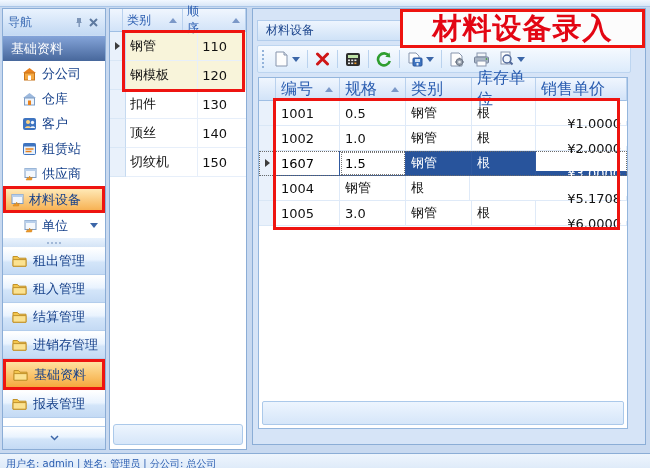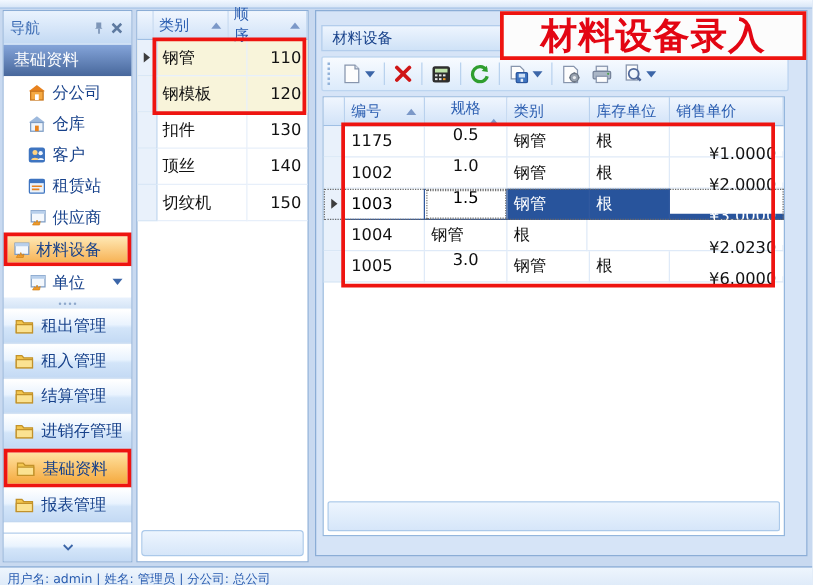--- a/index.html
+++ b/index.html
@@ -47,21 +47,21 @@
   .w-cat { width:72px; }
   .w-ord { flex:1;gap:33px; }
   .sort-asc { width:0; height:0; border-left:4px solid transparent; border-right:4px solid transparent;
     border-bottom:5px solid #7b98c8; margin-left:auto; margin-right:1px; }
   .cat-row { display:flex; height:29px; font-size:13px; color:#111; cursor:pointer; }
   .cat-row .ind { width:16px; background:#e9f1fb; border-right:1px solid #c6daf0;
     border-bottom:1px solid #d9e7f6; display:flex; align-items:center; justify-content:center; }
   .cat-row .cat { width:72px; border-right:1px solid #e7effa; border-bottom:1px solid #e7effa;
     display:flex; align-items:center; padding-left:4px; }
   .cat-row .ord { flex:1; border-bottom:1px solid #e7effa; display:flex; align-items:center;
-    justify-content:flex-end; padding-right:5px; }
+    justify-content:flex-end; padding-right:19px; }
   .cat-row.cream { background:#f8f4da; }
   .row-arrow { width:0; height:0; border-top:4px solid transparent; border-bottom:4px solid transparent;
     border-left:5px solid #3d3d3d; }
   .red-box { position:absolute; border:3px solid #ee1410; z-index:5; pointer-events:none; }
   .cat-redbox { left:12px; top:21px; width:123px; height:62px; }
   .panel-footer { position:absolute; left:3px; right:3px; bottom:4px; height:21px;
     background:linear-gradient(#edf5fe,#d6e6f9); border:1px solid #abc9ea; border-radius:3px; }
 
   
   #mainpanel { position:absolute; left:252px; top:8px; width:394px; height:437px;
@@ -72,25 +72,25 @@
   .toolbar { position:absolute; left:4px; right:14px; top:36px; height:28px;
     background:linear-gradient(#f8fbff,#dcebfb); border:1px solid #bdd5f0; border-radius:2px;
     display:flex; align-items:center; padding:0 2px; gap:2px; }
   .grip { width:5px; height:18px; border-left:2px dotted #93b3da; margin:0 2px; }
   .tsep { width:1px; height:18px; background:#b9d2ee; margin:0 2px; }
   .tbtn { height:23px; display:flex; align-items:center; justify-content:center;
     padding:0 3px; gap:3px; border-radius:2px; cursor:pointer; }
 
   .grid { position:absolute; left:5px; top:68px; width:370px; height:352px;
     background:#fff; border:1px solid #94b6dd; }
-  .g-header { display:flex; height:23px; font-size:12px; color:#2a5db0;justify-content:flex-end; }
+  .g-header { display:flex; height:23px; font-size:16px; color:#2a5db0;justify-content:flex-end; }
   .g-header .cell { background:linear-gradient(#f0f6fe,#d2e3f8); border-right:1px solid #b9d1ee;
     border-bottom:1px solid #9fbfe4; display:flex; align-items:center; padding:0 5px; cursor:pointer; }
   .gc-ind { width:17px; padding:0 !important; }
-  .gc0 { width:64px; } .gc1 { width:66px;flex-direction:column; } .gc2 { width:66px; } .gc3 { width:64px; }
+  .gc0 { width:64px; } .gc1 { width:66px; } .gc2 { width:66px; } .gc3 { width:64px; }
   .gc4 { flex:1; }
   .g-row { display:flex; height:25px; font-size:13px; color:#111; cursor:pointer; }
   .g-row .cell { border-right:1px solid #dfeaf8; border-bottom:1px solid #dfeaf8;
     display:flex; align-items:center; padding:0 5px; }
   .g-row .ind { width:17px; background:#e9f1fb; border-right:1px solid #c6daf0;
     border-bottom:1px solid #d9e7f6; padding:0; display:flex; align-items:center; justify-content:center; }
   .g-row .price { justify-content:flex-end;margin-top:20px; }
   .g-row.selected { outline:1px dotted #6a6a6a; outline-offset:-1px; }
   .g-row.selected .cell { background:#28549c; color:#fff; border-color:#30599f; }
   .g-row.selected .cell.white { background:#fff; color:#000; }
@@ -387,50 +387,50 @@
         <div class="cell gc3">
           <span>库存单位</span>
         </div>
         <div class="cell gc4">
           <span>销售单价</span>
         </div>
       </div>
 
       <div class="g-row">
         <div class="ind"></div>
-        <div class="cell gc0">1175</div>
+        <div class="cell gc0">1001</div>
         <div class="cell gc1">0.5</div>
         <div class="cell gc2">钢管</div>
         <div class="cell gc3">根</div>
         <div class="cell gc4 price">¥1.0000</div>
       </div>
       <div class="g-row">
         <div class="ind"></div>
         <div class="cell gc0">1002</div>
         <div class="cell gc1">1.0</div>
         <div class="cell gc2">钢管</div>
         <div class="cell gc3">根</div>
         <div class="cell gc4 price">¥2.0000</div>
       </div>
       <div class="g-row selected">
         <div class="ind">
             <span class="row-arrow"></span>
           </div>
-        <div class="cell gc0 white">1003</div>
+        <div class="cell gc0 white">1607</div>
         <div class="cell gc1 white editing">1.5</div>
         <div class="cell gc2">钢管</div>
         <div class="cell gc3">根</div>
         <div class="cell gc4 price">¥3.0000</div>
       </div>
       <div class="g-row">
         <div class="ind"></div>
         <div class="cell gc0">1004</div>
         <div class="cell gc2">钢管</div>
         <div class="cell gc3">根</div>
-        <div class="cell gc4 price">¥2.0230</div>
+        <div class="cell gc4 price">¥5.1708</div>
       </div>
       <div class="g-row">
         <div class="ind"></div>
         <div class="cell gc0">1005</div>
         <div class="cell gc1">3.0</div>
         <div class="cell gc2">钢管</div>
         <div class="cell gc3">根</div>
         <div class="cell gc4 price">¥6.0000</div>
       </div>
 

